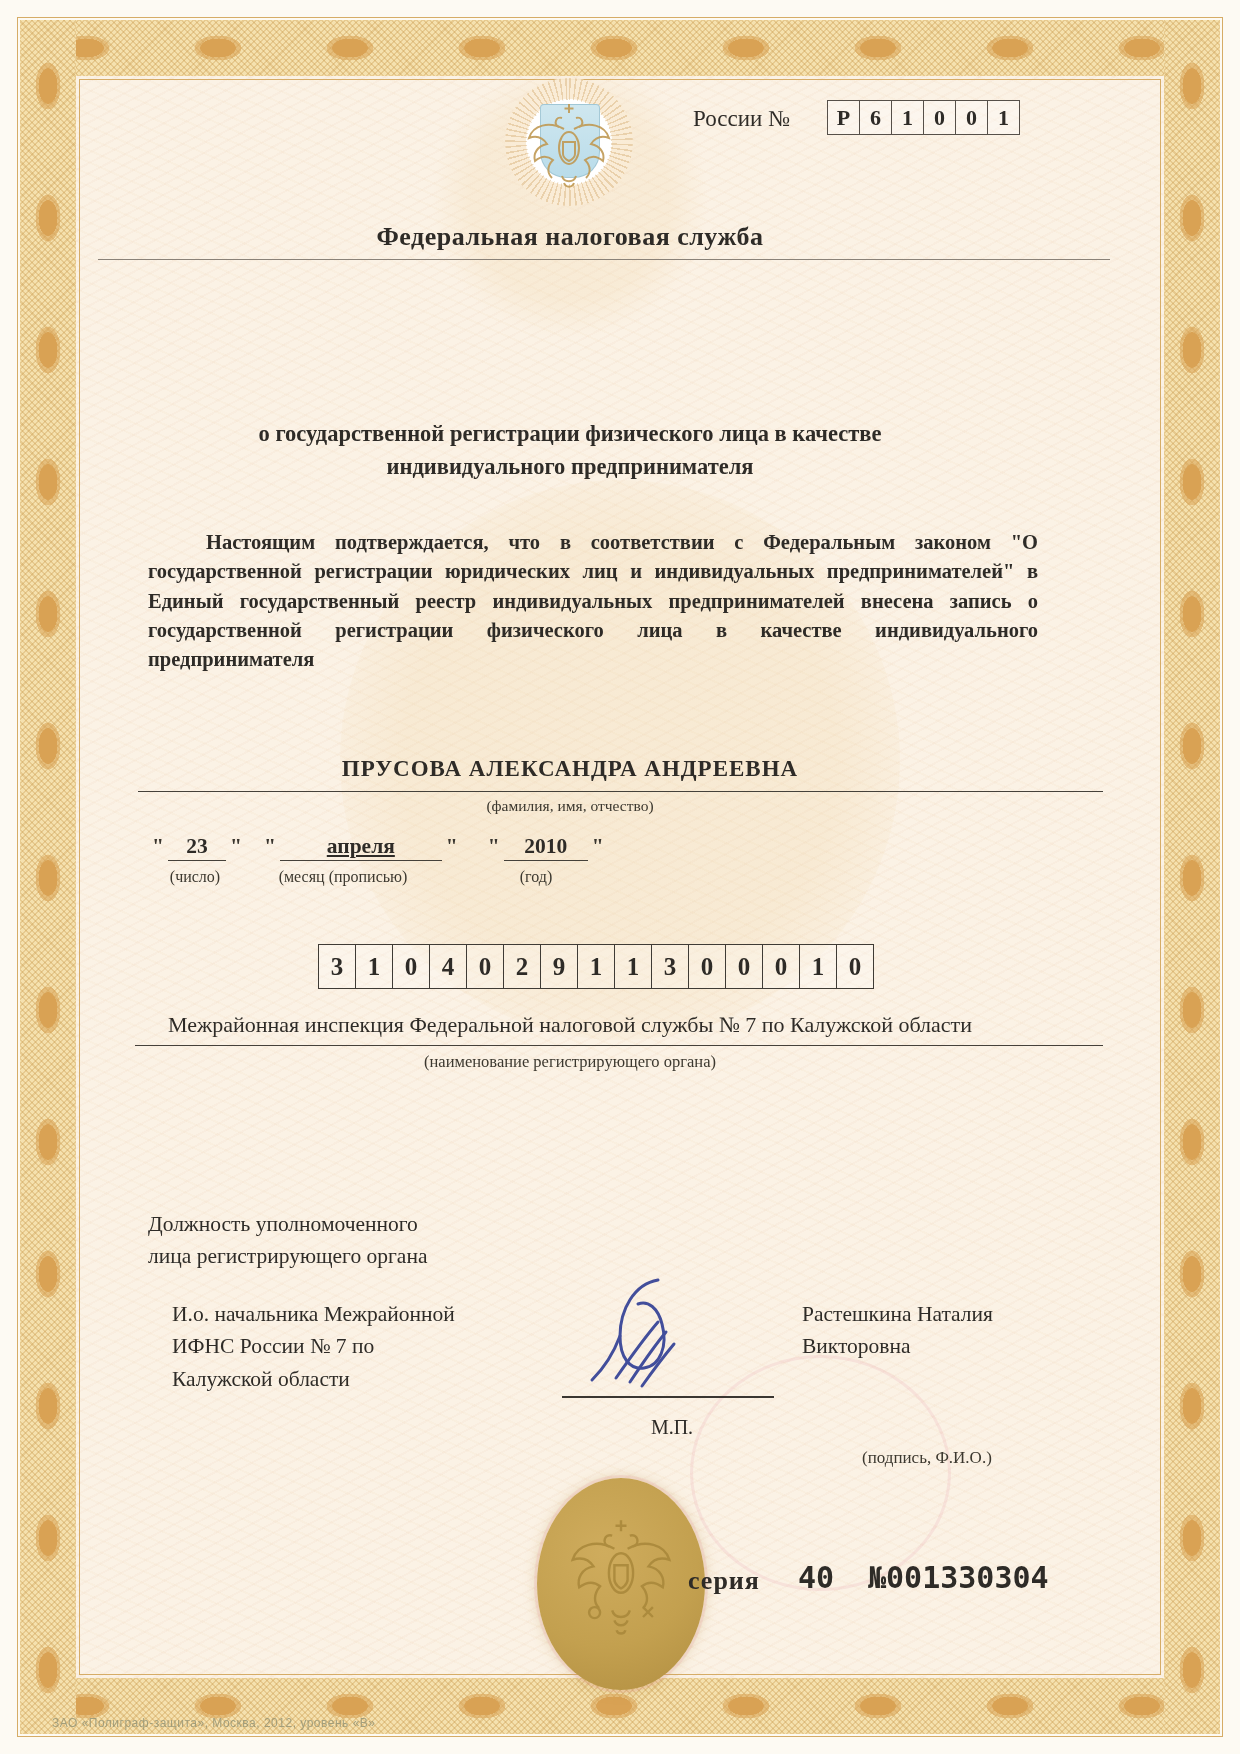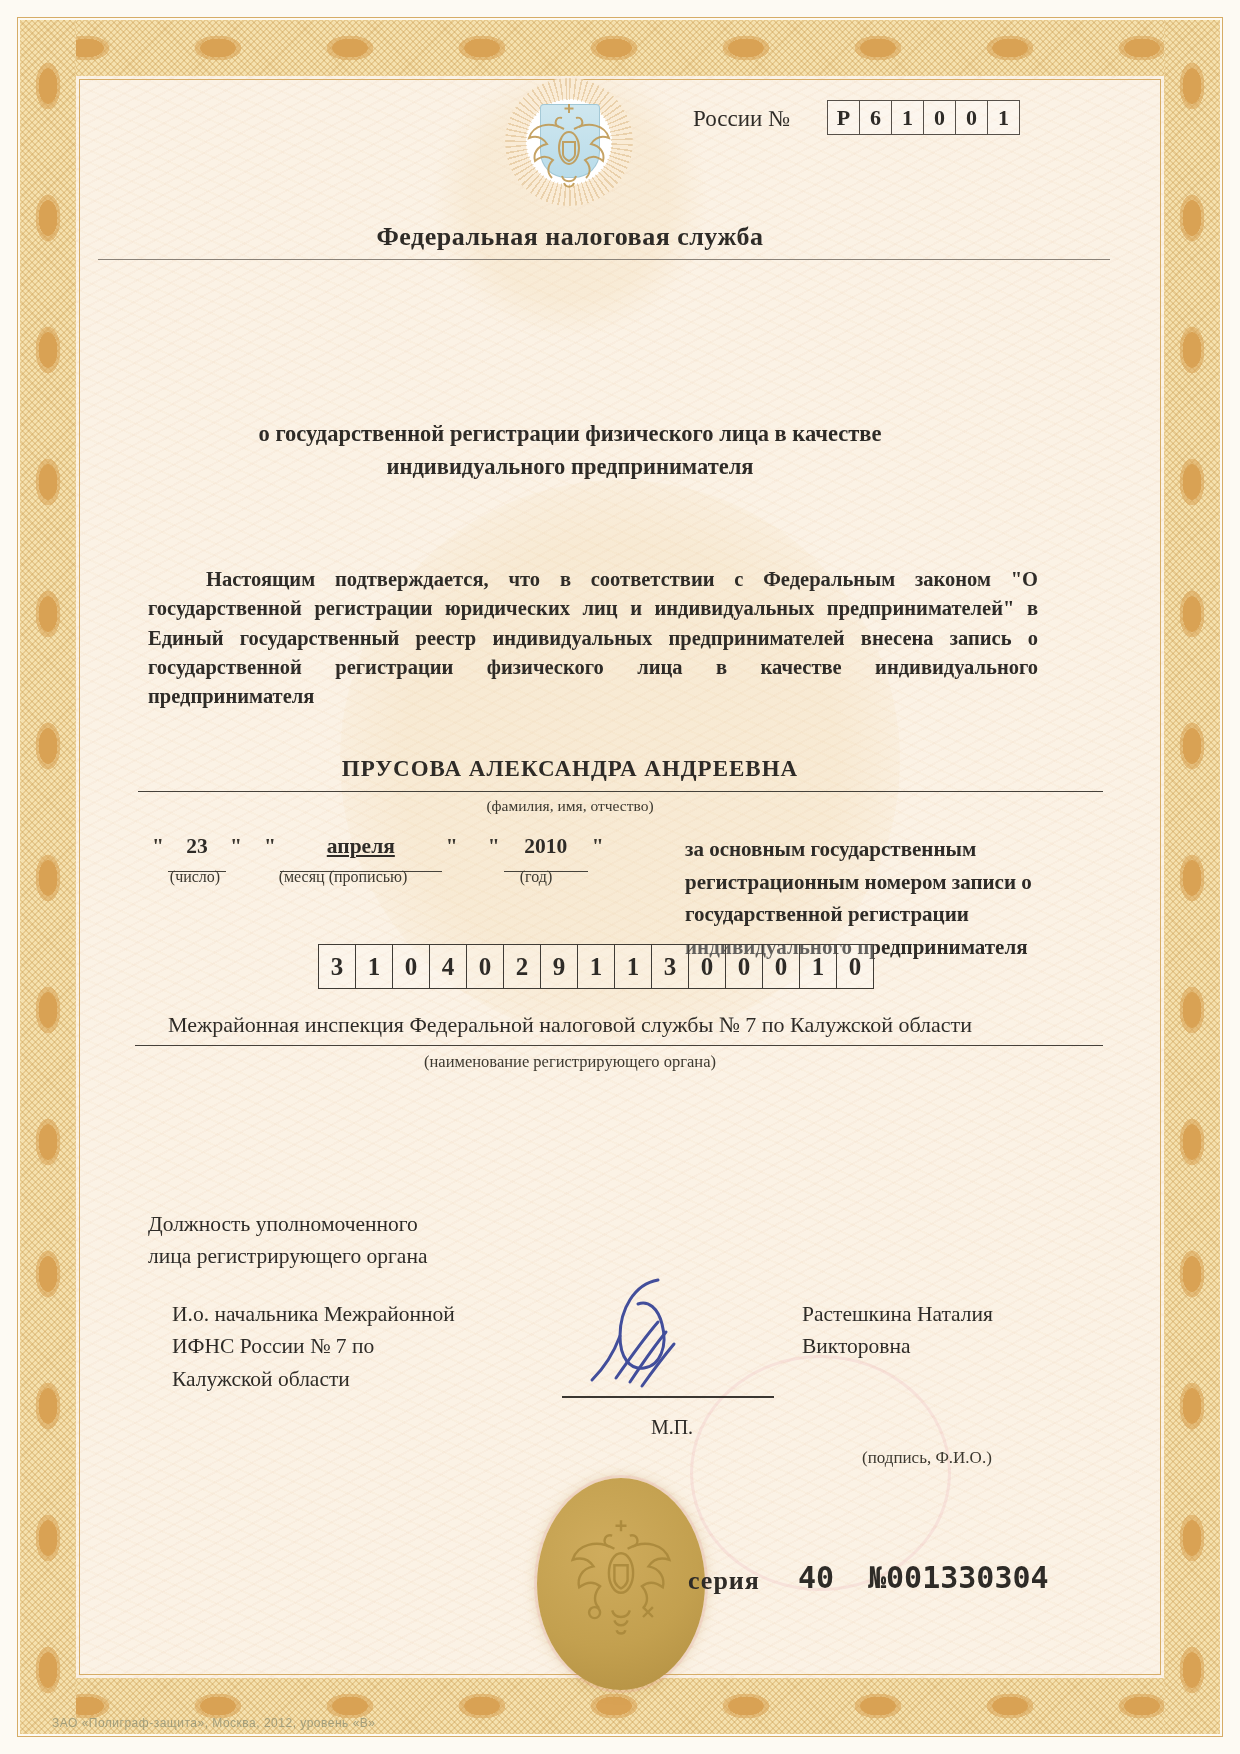--- a/index.html
+++ b/index.html
@@ -87,29 +87,29 @@
   }
   .agency{left:60px;width:1020px;top:222px;font-size:26px;letter-spacing:.5px;}
   .rule1{left:98px;top:259px;width:1012px;border-top:1.6px solid #8a8278;}
   .doc-title{left:60px;width:1020px;top:263px;font-size:55px;letter-spacing:4px;color:#3a3733;}
   .subtitle{left:60px;width:1020px;top:418px;font-size:22.5px;line-height:1.45;}
 
   
   .paragraph{
     left:148px;top:528px;width:890px;
     font-size:20.5px;font-weight:bold;line-height:1.43;
-    text-align:justify;text-indent:58px;word-spacing:3px;margin-top:37px;
+    text-align:justify;text-indent:58px;word-spacing:3px;
   }
   .fio{left:60px;width:1020px;top:756px;font-size:23px;letter-spacing:1px;}
   .fio-line{left:138px;top:791px;width:965px;border-top:1.6px solid #45413a;}
   .fio-caption{left:60px;width:1020px;top:797px;font-size:15.5px;}
 
   .date-row{left:148px;top:834px;display:flex;align-items:flex-start;font-size:21.5px;font-weight:bold;}
   .date-row .q{padding:0 4px;color:#3a362f;}
-  .date-row .fld{display:inline-block;text-align:center;border-bottom:1.6px solid #45413a;padding-bottom:12px;}
+  .date-row .fld{display:inline-block;text-align:center;border-bottom:1.6px solid #45413a;padding-bottom:1px;}
   .fld-day{width:58px;} .fld-month{width:162px;text-decoration:underline;} .fld-year{width:84px;}
   .gap1{width:14px;} .gap2{width:22px;}
   .date-cap{position:absolute;font-size:16px;text-align:center;}
   .cap-day{left:148px;top:868px;width:94px;}
   .cap-month{left:238px;top:868px;width:210px;}
   .cap-year{left:480px;top:868px;width:112px;}
   .date-right{
     left:685px;top:833px;width:392px;
     font-size:21px;font-weight:bold;line-height:1.55;text-align:left;
   }
@@ -217,21 +217,20 @@
       <span class="fld fld-month">апреля</span>
       <span class="q">"</span>
     <span class="gap2"></span>
     <span class="q">"</span>
       <span class="fld fld-year">2010</span>
       <span class="q">"</span>
   </div>
   <div class="date-cap cap-day caption">(число)</div>
   <div class="date-cap cap-month caption">(месяц (прописью)</div>
   <div class="date-cap cap-year caption">(год)</div>
-  <div class="abs date-right">за основным государственным регистрационным номером записи о государственной регистрации индивидуального предпринимателя</div>
 
   <div class="abs ogrn">
     <span>3</span>
     <span>1</span>
     <span>0</span>
     <span>4</span>
     <span>0</span>
     <span>2</span>
     <span>9</span>
     <span>1</span>

